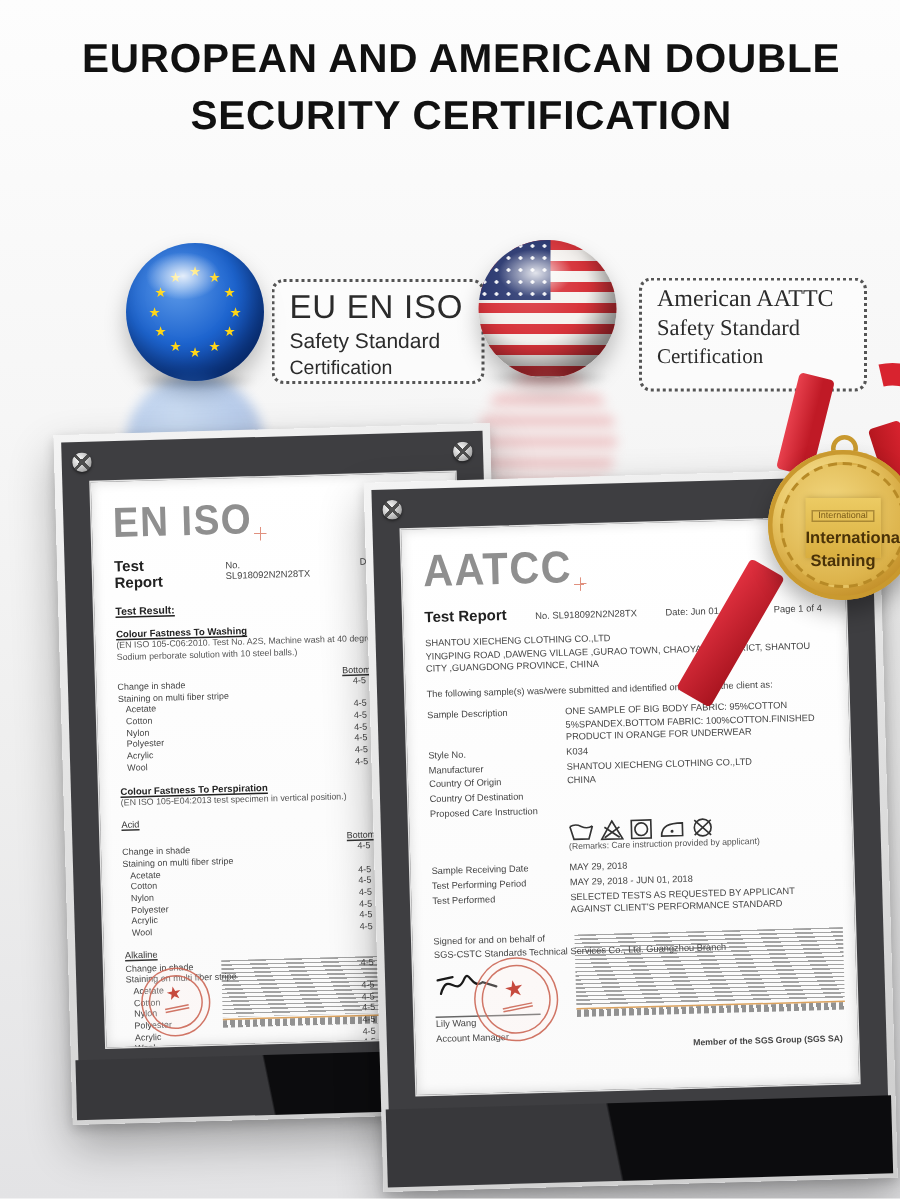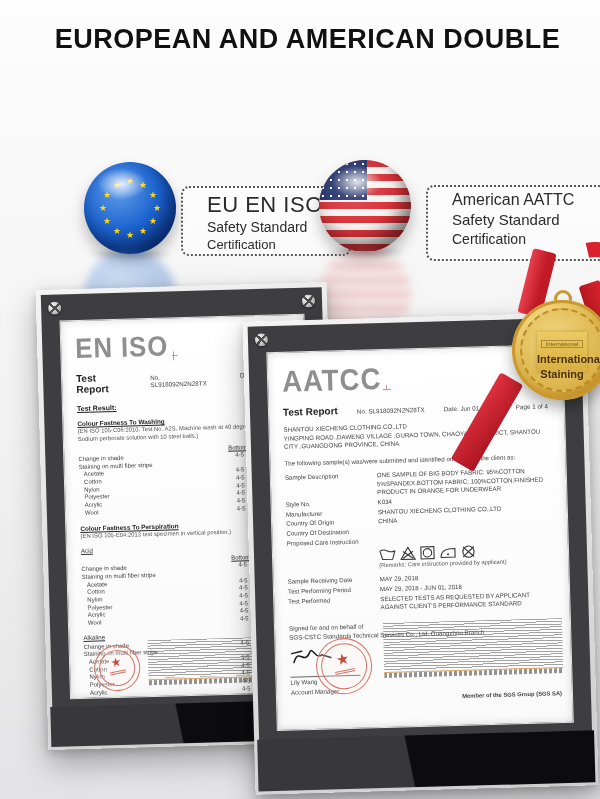--- a/index.html
+++ b/index.html
@@ -38,26 +38,26 @@
           background:radial-gradient(circle at 38% 32%,rgba(255,255,255,.15),rgba(0,0,0,0) 45%,rgba(0,0,0,.25) 80%,rgba(0,0,0,.45));}
   .sphere-ghost{position:absolute;width:92px;height:92px;border-radius:50%;filter:blur(4px);
           opacity:.28;transform:scaleY(-1);z-index:1;}
   .ghost-eu{left:84px;top:250px;background:radial-gradient(circle at 38% 70%,#5d9ae8,#1d64cf 45%,#0b3c9c 78%);}
   .ghost-us{left:319px;top:248px;background:repeating-linear-gradient(180deg,#d8333a 0 7px,#f6f3f0 7px 14px);}
   .sphere-shadow{position:absolute;width:84px;height:12px;border-radius:50%;
           background:radial-gradient(ellipse at center,rgba(0,0,0,.30),rgba(0,0,0,0) 70%);filter:blur(2px);}
 
   
   .badge-box{position:absolute;border:2px dotted #555;border-radius:8px;background:rgba(255,255,255,.55);
-          padding:4px 24px;color:#2b2b2b;}
+          padding:4px 10px;color:#2b2b2b;}
   .eu-box{left:181px;top:186px;width:118px;height:58px;}
   .eu-box .b1{font-size:22px;letter-spacing:.5px;}
   .eu-box .b2{font-size:14px;margin-top:1px;}
   .eu-box .b3{font-size:13px;margin-top:2px;}
-  .us-box{left:426px;top:185px;width:128px;height:64px;}
+  .us-box{left:426px;top:185px;width:128px;height:64px;font-family:Liberation Serif, serif;}
   .us-box .b1{font-size:16px;}
   .us-box .b2{font-size:15px;margin-top:2px;}
   .us-box .b3{font-size:14px;margin-top:3px;}
 
   
   .frame{position:absolute;background:linear-gradient(160deg,#f4f4f4,#cccccc);padding:5px;
          box-shadow:0 14px 30px rgba(0,0,0,.30),0 3px 8px rgba(0,0,0,.18);}
   .frame-left{left:42px;top:286px;width:281px;height:450px;transform:rotate(-1.6deg);z-index:2;}
   .frame-right{left:249px;top:317px;width:333px;height:463px;transform:rotate(-1.6deg);z-index:4;}
   .mat{position:relative;width:100%;height:100%;background:#3e3e41;box-sizing:border-box;}
@@ -160,20 +160,21 @@
   .medal-top-label{display:inline-block;font-size:6px;color:#7a5b1a;border:.6px solid rgba(122,91,26,.55);
      padding:0 3px;margin-top:2px;}
   .medal-line{font-size:11px;font-weight:800;color:#4a3208;margin-top:3px;}
 </style>
 </head>
 <body>
 
 <div class="stage">
 
   <div class="title l1">EUROPEAN AND AMERICAN DOUBLE</div>
+  <div class="title l2">SECURITY CERTIFICATION</div>
 
 
   <div class="sphere-ghost ghost-eu"></div>
   <div class="sphere-ghost ghost-us"></div>
 
   <div class="sphere-shadow" style="left:88px;top:248px;"></div>
   <div class="sphere eu-sphere">
     <span class="eu-star" style="transform:translate(0px,-27px)">★</span>
     <span class="eu-star" style="transform:translate(13px,-23px)">★</span>
     <span class="eu-star" style="transform:translate(23px,-13px)">★</span>

